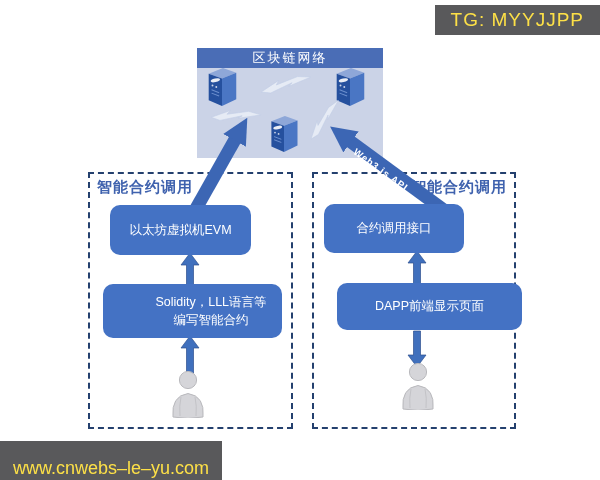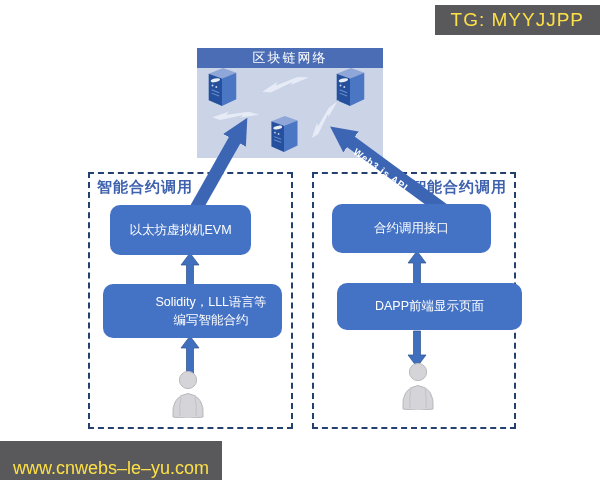--- a/index.html
+++ b/index.html
@@ -45,21 +45,21 @@
 
   
   .bluebox{
     position:absolute;background:#4472c4;border-radius:10px;
     color:#ffffff;display:flex;align-items:center;justify-content:center;
     text-align:center;font-size:12.5px;line-height:1.45;z-index:3;
     padding:2px 10px;box-sizing:border-box;
   }
   .bluebox.evm{left:110px;top:205px;width:141px;height:50px;}
   .bluebox.sol{left:103px;top:284px;width:179px;height:54px;padding-left:47px;}
-  .bluebox.iface{left:332px;top:204px;width:159px;height:49px;}
+  .bluebox.iface{left:324px;top:204px;width:140px;height:49px;}
   .bluebox.dapp{left:337px;top:283px;width:185px;height:47px;}
 
   svg.vert,svg.diag{position:absolute;z-index:2;overflow:visible;}
   .weblabel{
     position:absolute;left:358px;top:146px;z-index:4;
     color:#ffffff;font-size:9.5px;font-weight:bold;letter-spacing:1px;
     transform:rotate(36deg);transform-origin:0 0;white-space:nowrap;
   }
   svg.person{position:absolute;z-index:3;}
   svg.server,svg.bolt{position:absolute;z-index:2;}

